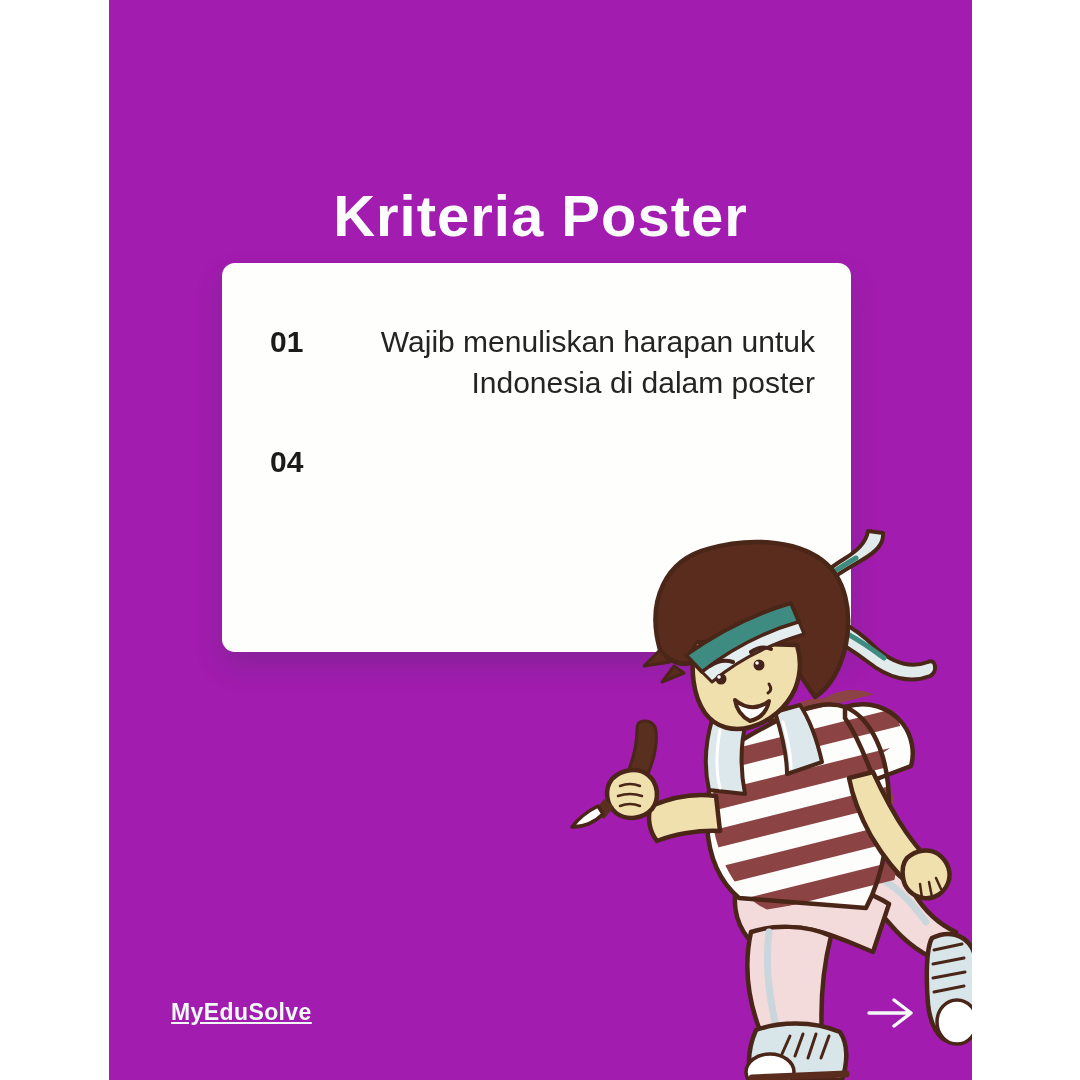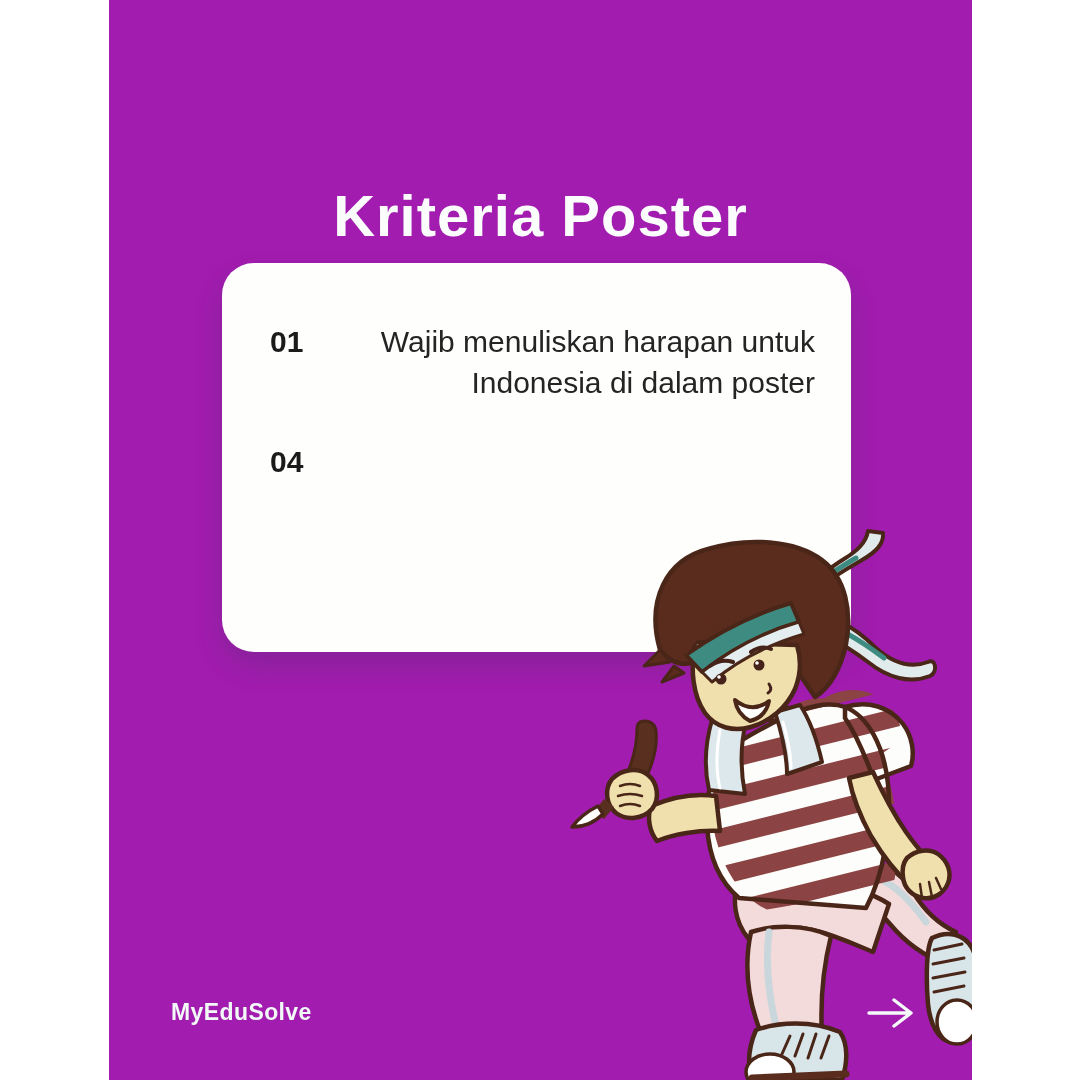--- a/index.html
+++ b/index.html
@@ -10,30 +10,30 @@
   .canvas{
     position:absolute;left:109px;top:0;width:863px;height:1080px;
     background:#a21caf;
   }
   .title{
     position:absolute;left:0;right:0;top:144px;text-align:center;
     color:#FAFDFC;font-size:58px;font-weight:700;letter-spacing:1px;line-height:1.15;
   }
   .card{
     position:absolute;left:113px;top:263px;width:629px;height:389px;
-    background:#FEFEFD;border-radius:32px;box-sizing:border-box;
+    background:#FEFEFD;border-radius:13px;box-sizing:border-box;
     padding:58px 36px 0 48px;
     box-shadow:0 14px 28px rgba(15,60,54,0.18);
   }
   .item{display:grid;grid-template-columns:38px 1fr;column-gap:22px;margin-bottom:38px;}
   .num{font-weight:700;font-size:30px;line-height:41px;color:#1B1B1B;}
   .txt{font-weight:400;font-size:30px;line-height:41px;color:#242424;white-space:pre-line;text-align:right;}
   .brand{
     position:absolute;left:62px;top:999px;color:#F2FAF8;
-    font-size:23px;font-weight:700;letter-spacing:0.4px;
+    font-size:23px;font-weight:700;letter-spacing:0.4px;text-decoration:underline;
   }
   .arrow{position:absolute;left:754px;top:992px;width:56px;height:42px;}
   .illustration{
     position:absolute;left:0;top:0;width:1080px;height:1080px;
     pointer-events:none;
   }
 </style>
 </head>
 <body>
 

